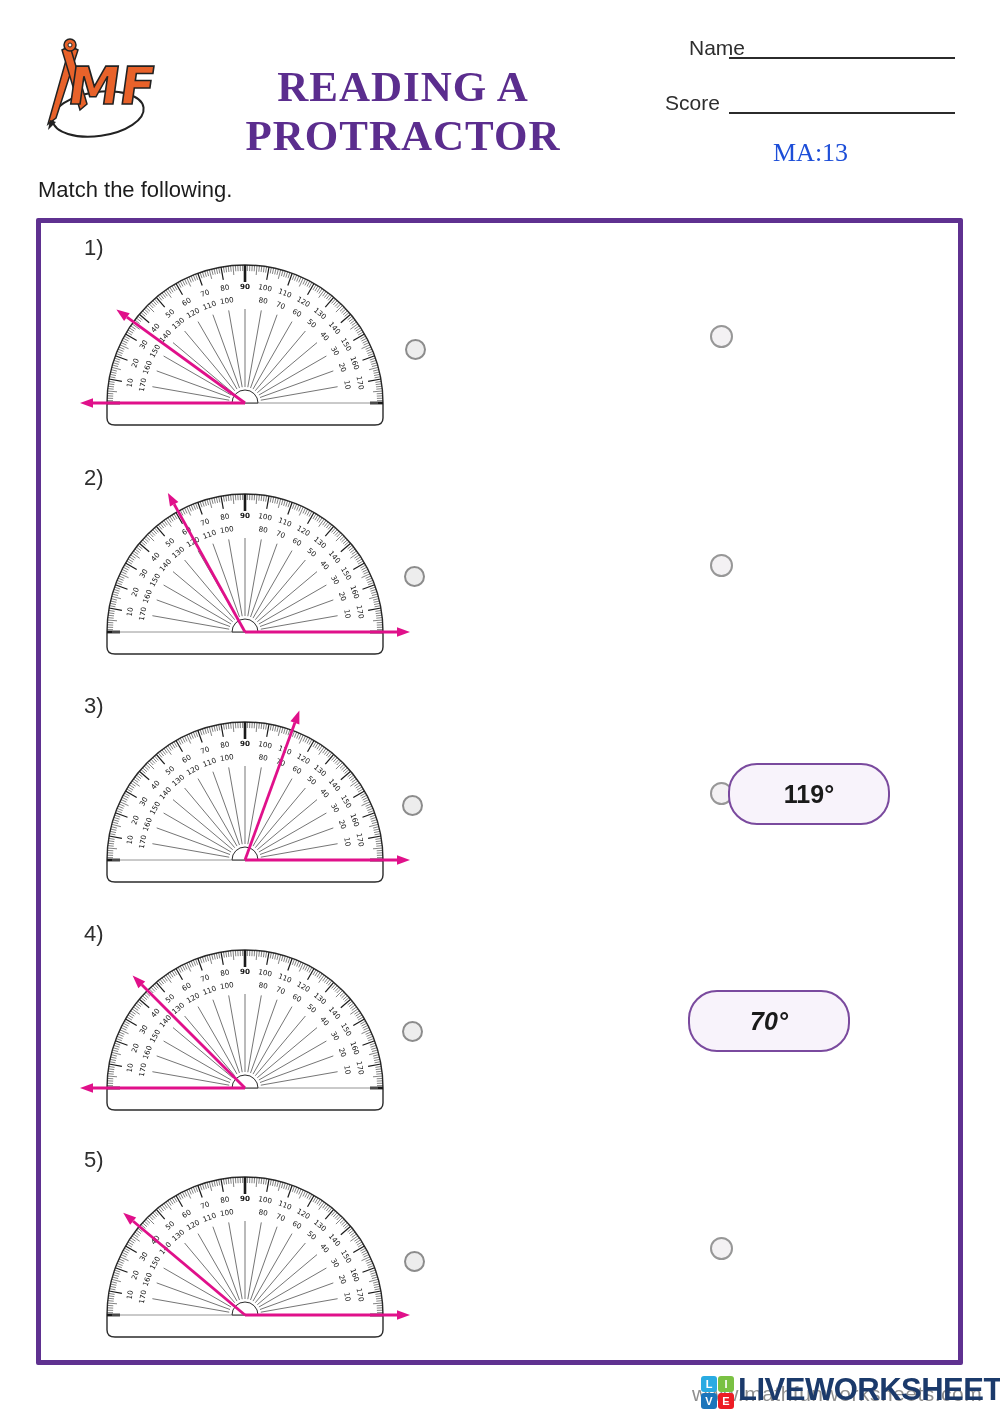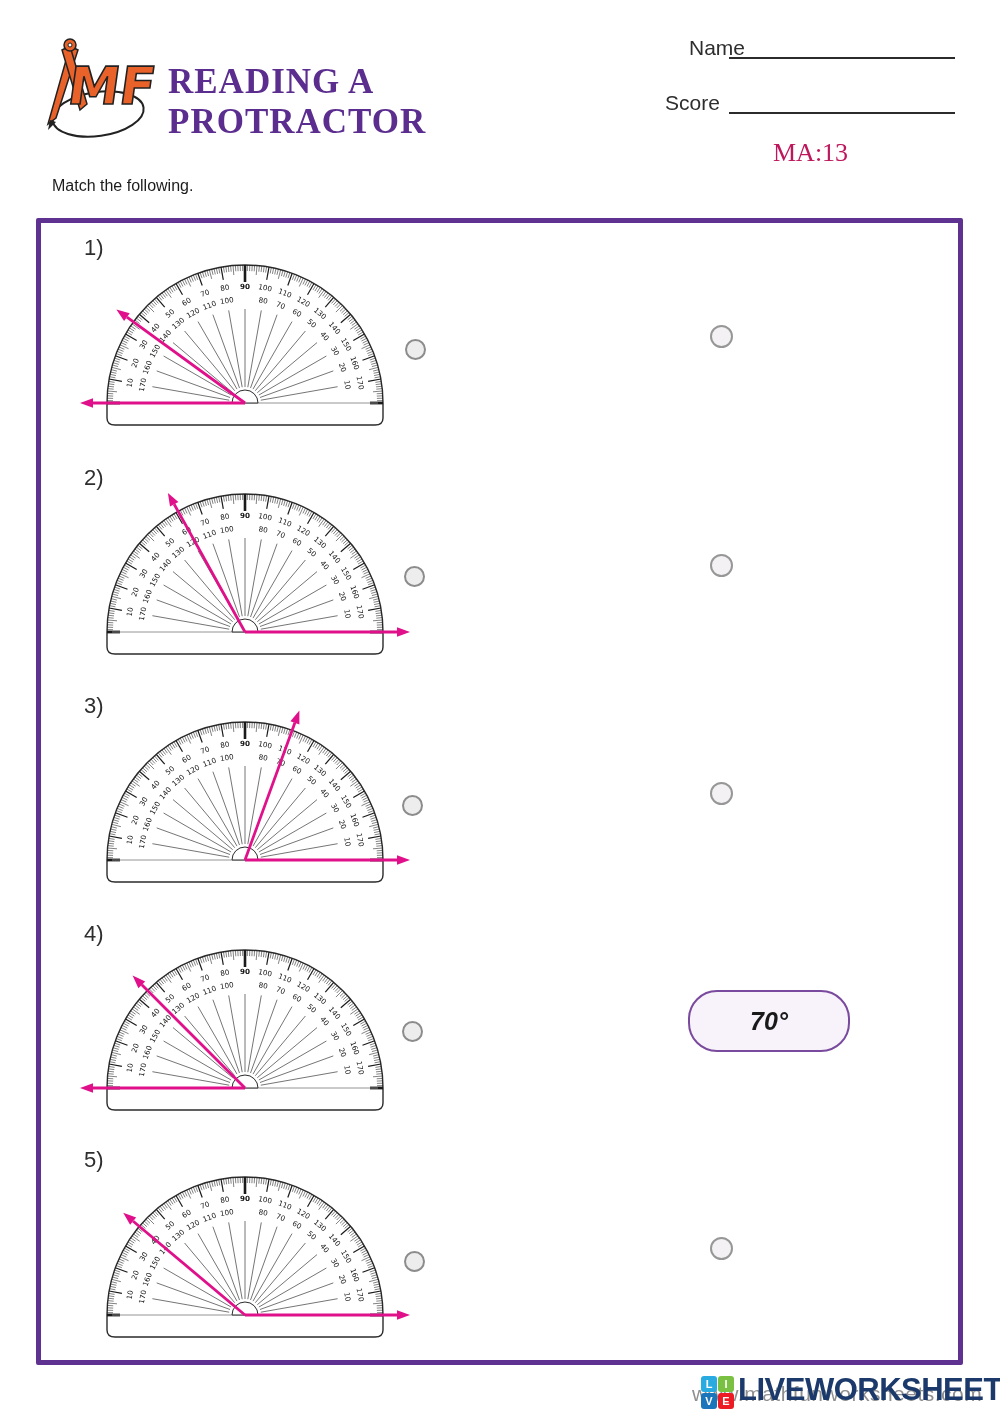--- a/index.html
+++ b/index.html
@@ -4,28 +4,28 @@
 <style>
   * { margin:0; padding:0; box-sizing:border-box; }
   html,body { background:#fff; }
   .page {
     position:relative; width:1000px; height:1413px; background:#ffffff;
     font-family:"Liberation Sans", sans-serif; overflow:hidden;
   }
   .abs { position:absolute; }
   
   .title {
-    left:168px; top:62px; width:470px; 
+    left:168px; top:62px; width:470px; text-align:center;
     font-family:"Liberation Serif", serif; font-weight:700;
-    font-size:35px; letter-spacing:1px; color:#5b2d8e;
+    font-size:43px; letter-spacing:1px; color:#5b2d8e;
   }
   .fieldlabel { font-size:21px; color:#2e2e2e; }
   .fieldline { height:0; border-bottom:2px solid #2b2b2b; }
-  .ma { font-family:"Liberation Serif", serif; font-size:26px; color:#be185d; }
-  .instruction { left:52px; top:177px; font-size:16px; color:#1c1c1c; }
+  .ma { font-family:"Liberation Serif", serif; font-size:26px; color:#1d4ed8; }
+  .instruction { left:38px; top:177px; font-size:22px; color:#1c1c1c; }
   
   .matchbox {
     left:36px; top:218px; width:927px; height:1147px;
     border:5px solid #5f3190; border-radius:2px; background:#fff;
   }
   .itemnum { font-size:22px; color:#2e2e2e; }
   .protractor-slot { left:75px; width:340px; height:215px; }
   .radio {
     width:21px; height:21px; border-radius:50%;
     background:#ededed; border:2.5px solid #8c8c8c;
@@ -1294,20 +1294,21 @@
   <div class="abs radio" style="left:404px; top:566px;"></div>
   <div class="abs radio" style="left:402px; top:795px;"></div>
   <div class="abs radio" style="left:402px; top:1021px;"></div>
   <div class="abs radio" style="left:404px; top:1251px;"></div>
 
   <div class="abs tag-circle" style="left:710px; top:325px;"></div>
 
   <div class="abs tag-circle" style="left:710px; top:554px;"></div>
 
   <div class="abs tag-circle" style="left:710px; top:782px;"></div>
+  <div class="abs tag" style="left:728px; top:763px;">119°</div>
 
   <div class="abs tag-circle" style="left:710px; top:1009px;"></div>
   <div class="abs tag" style="left:688px; top:990px;font-style:italic;">70°</div>
 
   <div class="abs tag-circle" style="left:710px; top:1237px;"></div>
 
   <div class="abs watermark" style="left:692px; top:1382px;">www.mathfunworksheets.com</div>
   <div class="abs tiles" style="left:701px; top:1376px;">
     <div class="tile" style="background: rgb(41, 171, 226);">L</div>
     <div class="tile" style="background: rgb(122, 193, 67);">I</div>

